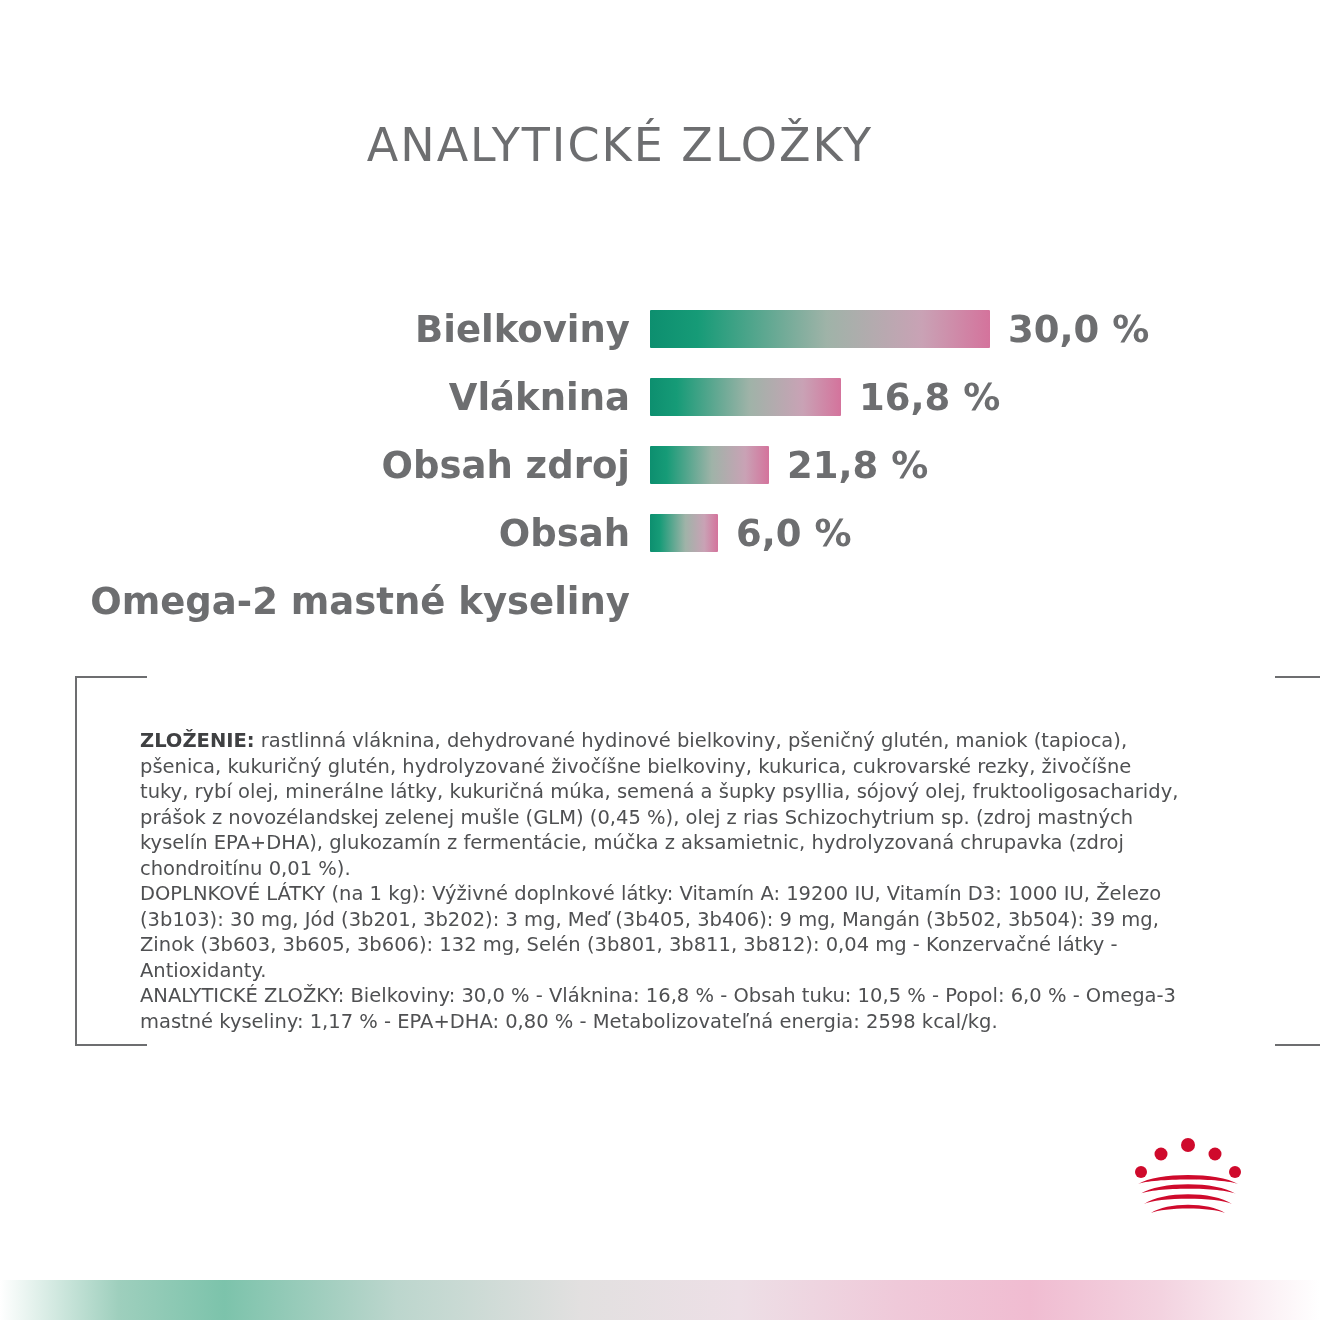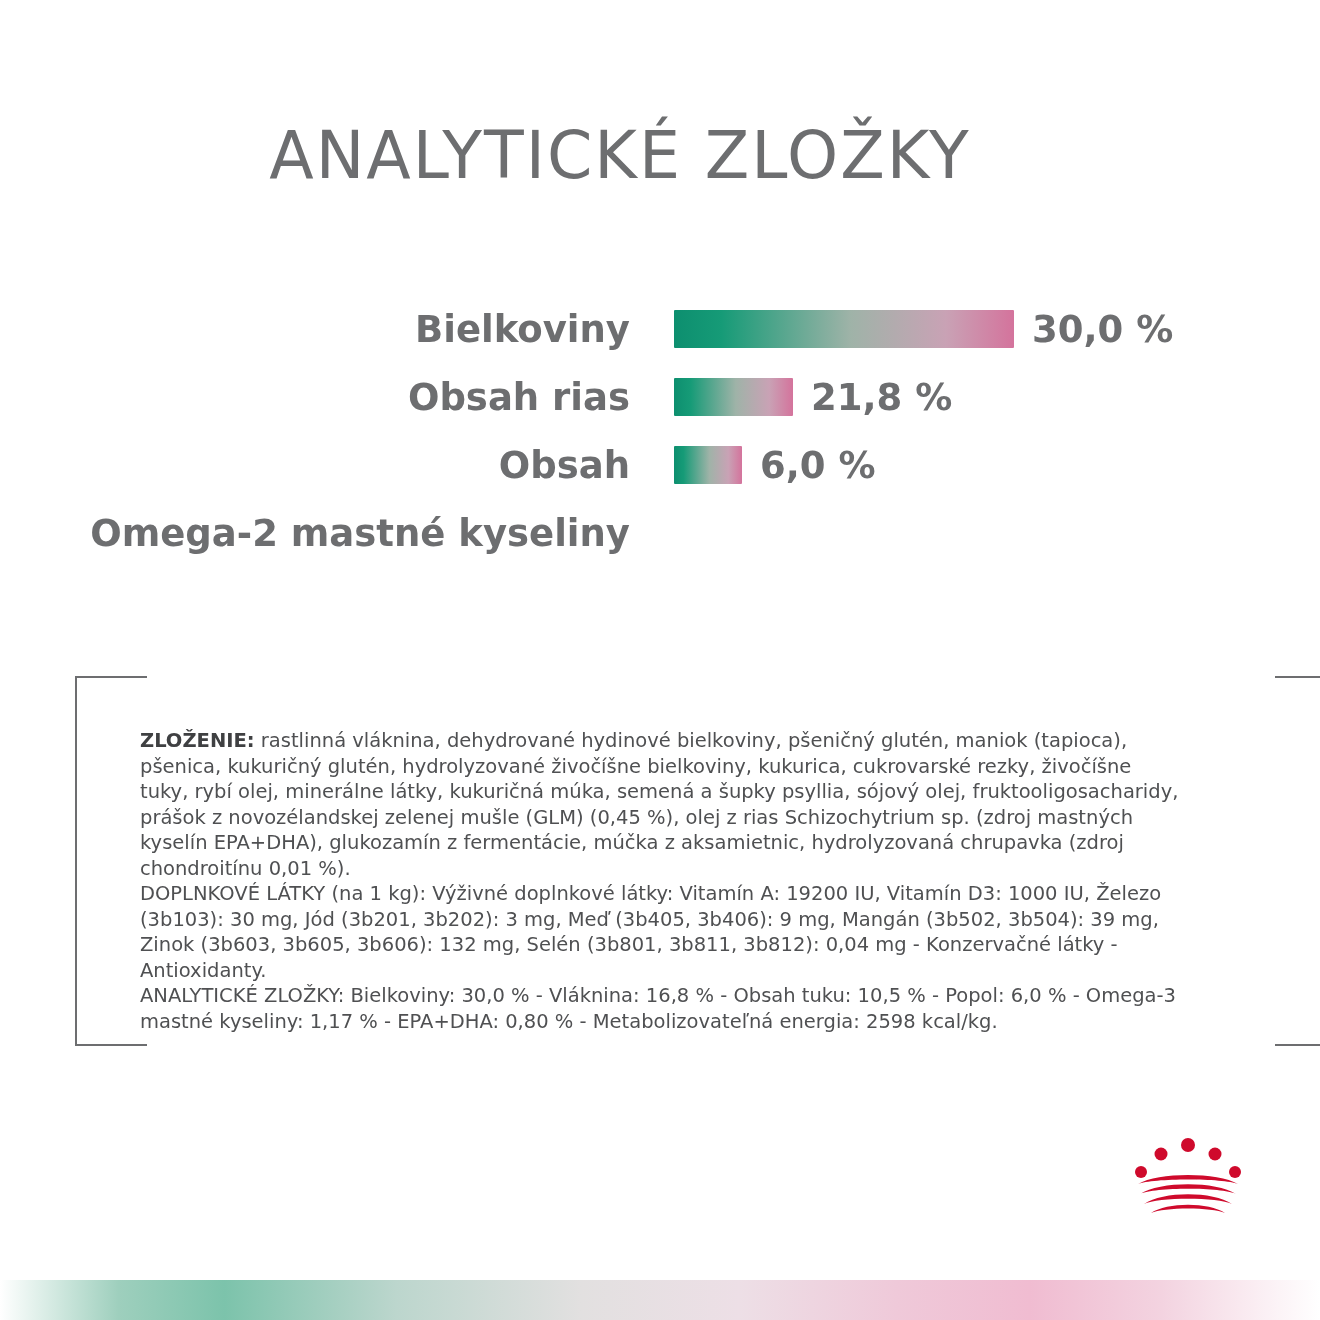--- a/index.html
+++ b/index.html
@@ -22,21 +22,21 @@
     box-sizing: border-box;
   }
 
   
   .title {
     position: absolute;
     top: 118px;
     left: 0;
     width: 1240px;
     text-align: center;
-    font-size: 65px;
+    font-size: 46px;
     font-weight: 400;
     letter-spacing: 2px;
     color: #6d6e70;
     font-family: "DejaVu Sans", sans-serif;
   }
 
   
   .chart {
     position: absolute;
     top: 295px;
@@ -56,21 +56,20 @@
     font-size: 37px;
     font-weight: bold;
     color: #6d6e70;
     font-family: "DejaVu Sans", sans-serif;
     white-space: nowrap;
   }
   .bar-wrap {
     display: flex;
     align-items: center;
     flex: 1;
-    margin-left: 24px;
   }
   .bar {
     height: 38px;
     background: linear-gradient(to right, #0d8f6f 0%, #169b77 14%, #9fb3a8 52%, #c9a2b5 80%, #d4739c 100%);
     border-radius: 1px;
   }
   .row-value {
     font-size: 37px;
     font-weight: bold;
     color: #6d6e70;
@@ -163,23 +162,30 @@
   <div class="chart">
 
     <div class="chart-row">
       <div class="row-label">Bielkoviny</div>
       <div class="bar-wrap">
         <div class="bar" style="width:340px;"></div>
         <div class="row-value">30,0 %</div>
       </div>
     </div>
 
-
-    <div class="chart-row">
-      <div class="row-label">Obsah rias</div>
+    <div class="chart-row">
+      <div class="row-label">Vláknina</div>
+      <div class="bar-wrap">
+        <div class="bar" style="width:191px;"></div>
+        <div class="row-value">16,8 %</div>
+      </div>
+    </div>
+
+    <div class="chart-row">
+      <div class="row-label">Obsah zdroj</div>
       <div class="bar-wrap">
         <div class="bar" style="width:119px;"></div>
         <div class="row-value">21,8 %</div>
       </div>
     </div>
 
     <div class="chart-row">
       <div class="row-label">Obsah</div>
       <div class="bar-wrap">
         <div class="bar" style="width:68px;"></div>

